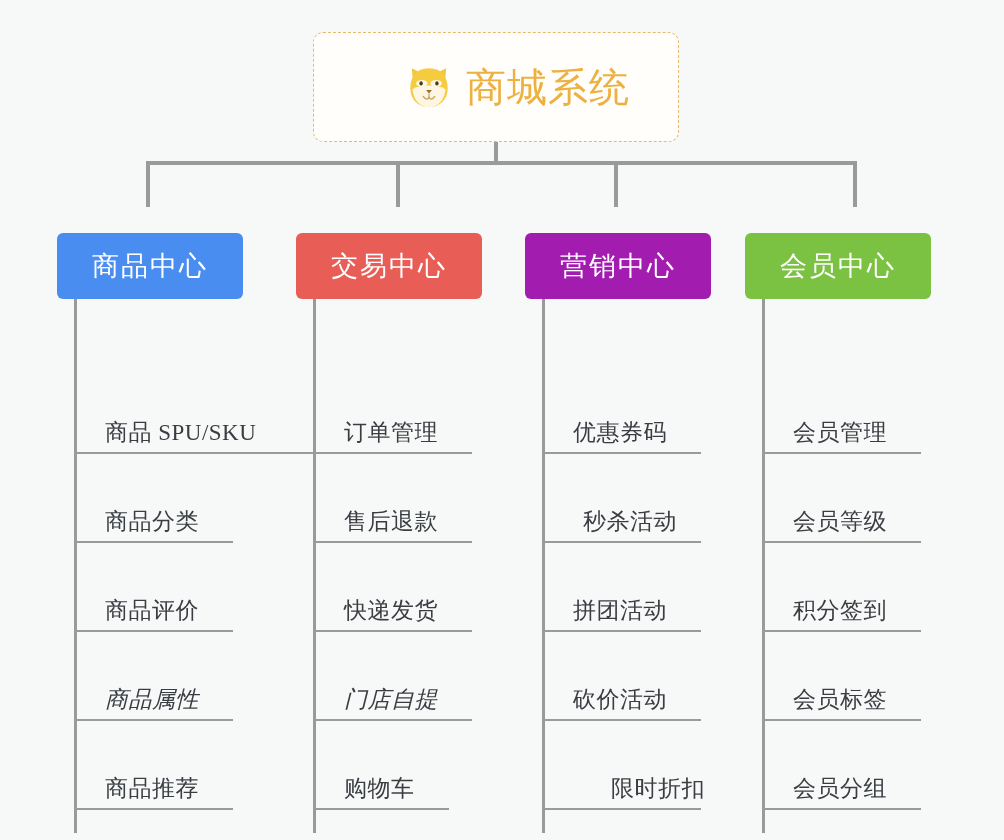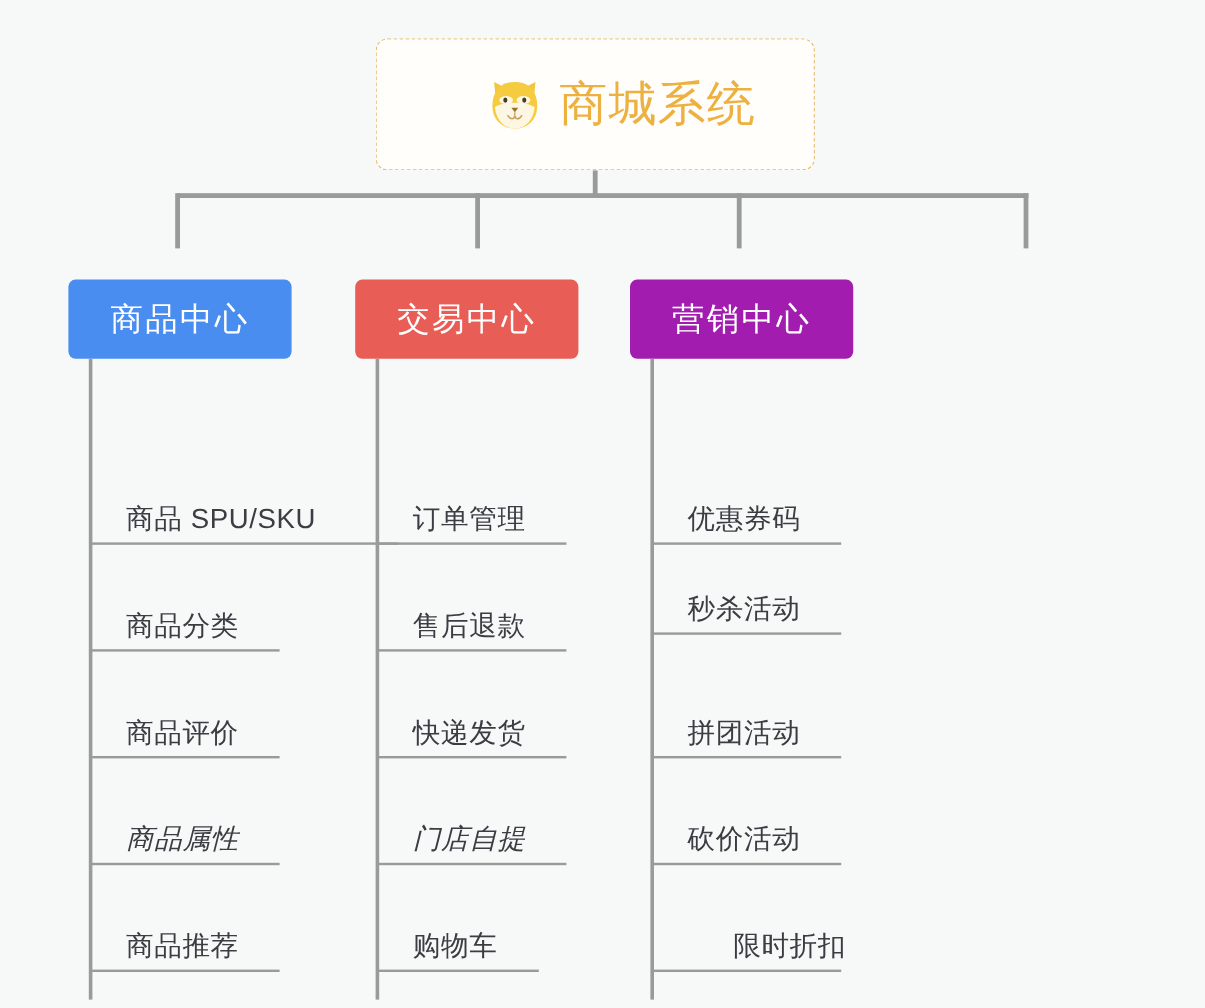--- a/index.html
+++ b/index.html
@@ -161,21 +161,21 @@
   <div class="conn conn-v-root"></div>
   <div class="conn conn-h-main"></div>
 
 <div class="conn conn-v-branch" style="left: 146px;"></div>
     <div class="branch" style="left: 57px; width: 186px;">
       <div class="branch-header" style="background: rgb(74, 141, 240); width: 186px;">
         <span class="branch-header-label">商品中心</span>
       </div>
       <div class="branch-spine" style="height: 534px;"></div>
       <ul class="leaf-list">
-        <li class="leaf" style="top: 66px; width: 257px;">
+        <li class="leaf" style="top: 66px; width: 257px; font-family: Liberation Serif, serif;">
           <span class="leaf-label">商品 SPU/SKU</span>
         </li>
         <li class="leaf" style="top: 155px; width: 158px;">
           <span class="leaf-label">商品分类</span>
         </li>
         <li class="leaf" style="top: 244px; width: 158px;">
           <span class="leaf-label">商品评价</span>
         </li>
         <li class="leaf" style="top: 333px; width: 158px; font-style: italic;">
           <span class="leaf-label">商品属性</span>
@@ -218,31 +218,57 @@
     <div class="conn conn-v-branch" style="left: 614px;"></div>
     <div class="branch" style="left: 525px; width: 186px;">
       <div class="branch-header" style="background: #a21caf; width: 186px;">
         <span class="branch-header-label">营销中心</span>
       </div>
       <div class="branch-spine" style="height: 534px;"></div>
       <ul class="leaf-list">
         <li class="leaf" style="top: 66px; width: 158px;">
           <span class="leaf-label">优惠券码</span>
         </li>
-        <li class="leaf" style="top: 141px; width: 158px;">
+        <li class="leaf" style="top: 155px; width: 158px; padding-left: 10px;">
           <span class="leaf-label">秒杀活动</span>
         </li>
         <li class="leaf" style="top: 244px; width: 158px;">
           <span class="leaf-label">拼团活动</span>
         </li>
         <li class="leaf" style="top: 333px; width: 158px;">
           <span class="leaf-label">砍价活动</span>
         </li>
         <li class="leaf" style="top: 422px; width: 158px; padding-left: 38px;">
           <span class="leaf-label">限时折扣</span>
         </li>
         <li class="leaf" style="top: 511px; width: 135px;">
           <span class="leaf-label">满减送</span>
         </li>
       </ul>
     </div>
     <div class="conn conn-v-branch" style="left: 853px;"></div>
+    <div class="branch" style="left: 745px; width: 186px;">
+      <div class="branch-header" style="background: rgb(123, 193, 66); width: 186px;">
+        <span class="branch-header-label">会员中心</span>
+      </div>
+      <div class="branch-spine" style="height: 534px;"></div>
+      <ul class="leaf-list">
+        <li class="leaf" style="top: 66px; width: 158px;">
+          <span class="leaf-label">会员管理</span>
+        </li>
+        <li class="leaf" style="top: 155px; width: 158px;">
+          <span class="leaf-label">会员等级</span>
+        </li>
+        <li class="leaf" style="top: 244px; width: 158px;">
+          <span class="leaf-label">积分签到</span>
+        </li>
+        <li class="leaf" style="top: 333px; width: 158px;">
+          <span class="leaf-label">会员标签</span>
+        </li>
+        <li class="leaf" style="top: 422px; width: 158px;">
+          <span class="leaf-label">会员分组</span>
+        </li>
+        <li class="leaf" style="top: 511px; width: 158px;">
+          <span class="leaf-label">收货地址</span>
+        </li>
+      </ul>
+    </div>
   </div>
 
 </body></html>

